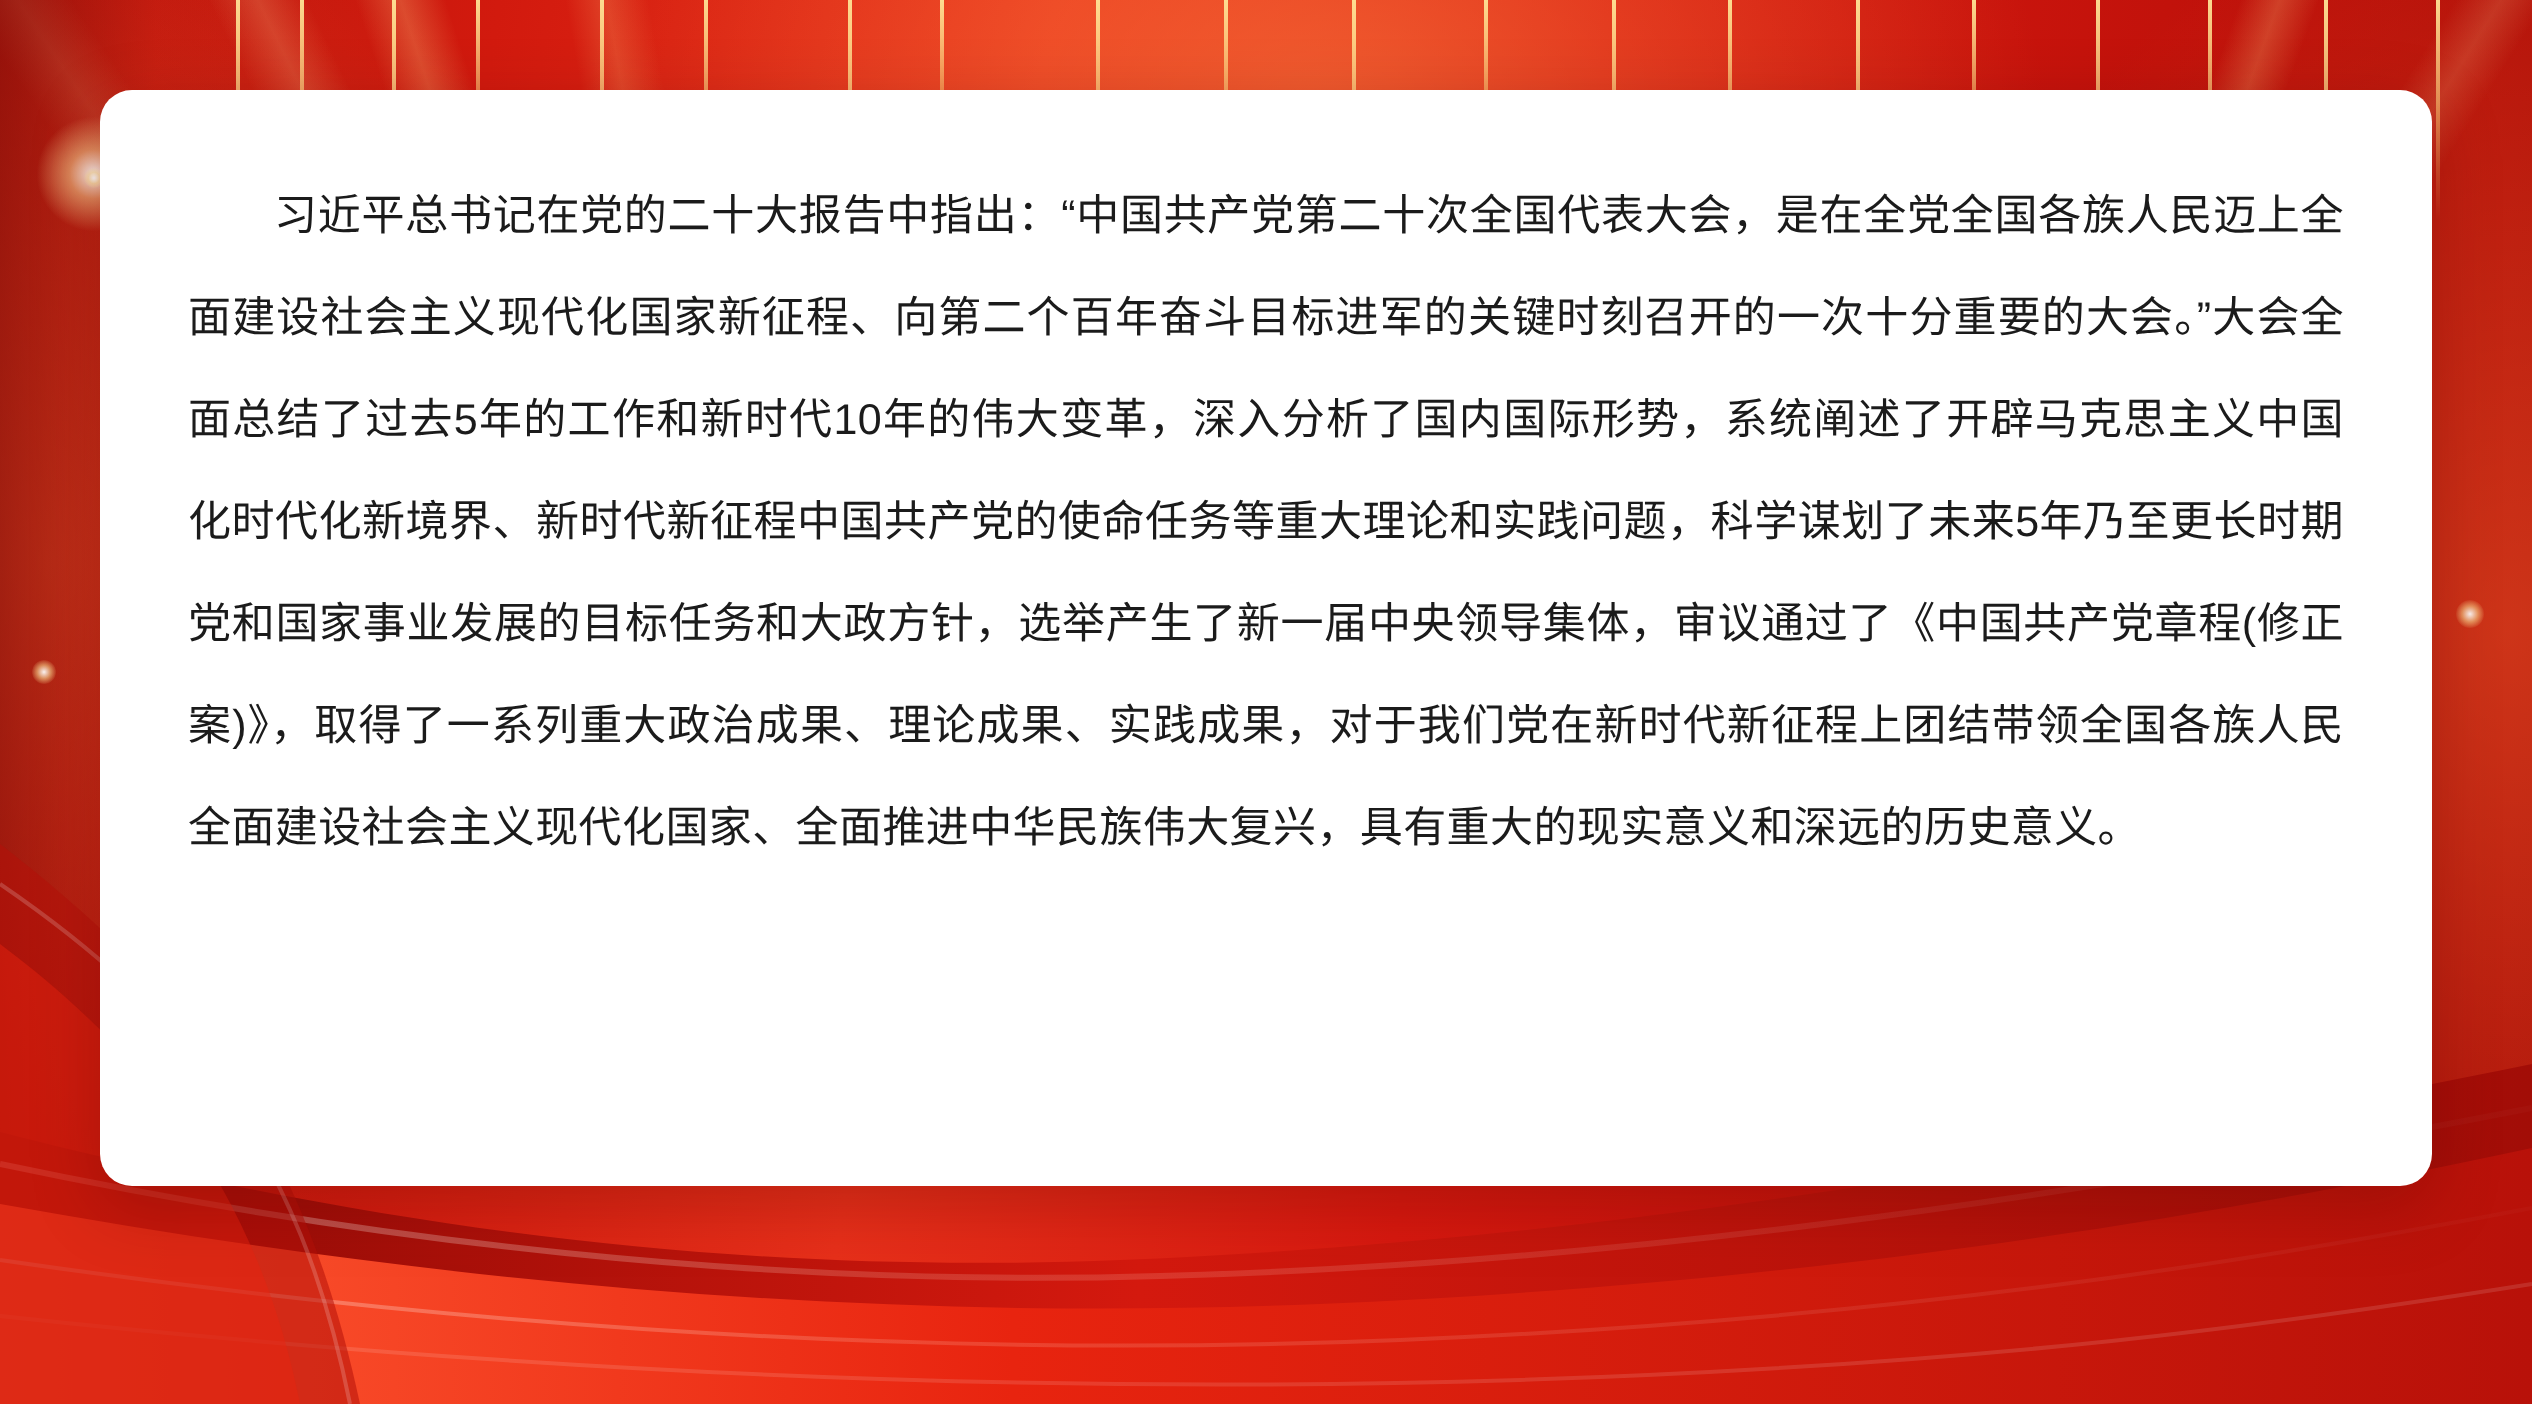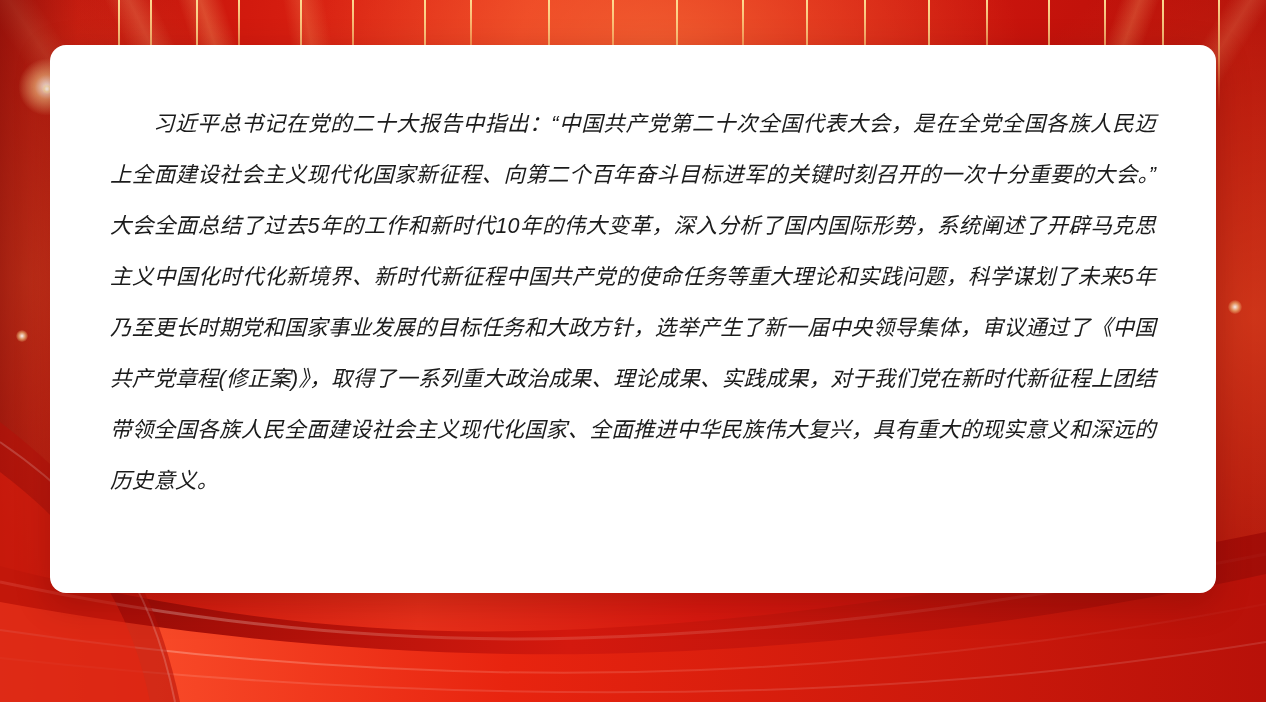--- a/index.html
+++ b/index.html
@@ -136,23 +136,22 @@
     letter-spacing: 0.3px;
     margin: 0 0 22px 0;
   }
   .doc-body {
     font-size: 21.5px;
     line-height: 51px;
     color: #1b1b1b;
     text-align: justify;
     text-justify: inter-ideograph;
     text-indent: 2em;
-    margin: 16px;
+    margin: 0;
     letter-spacing: 0.2px;
-    font-style: italic;
   }
 </style>
 </head>
 <body>
 
 <div class="slide">
 
   <div class="bg-radial"></div>
   <div class="rays"></div>
   <div class="rays-right"></div>

